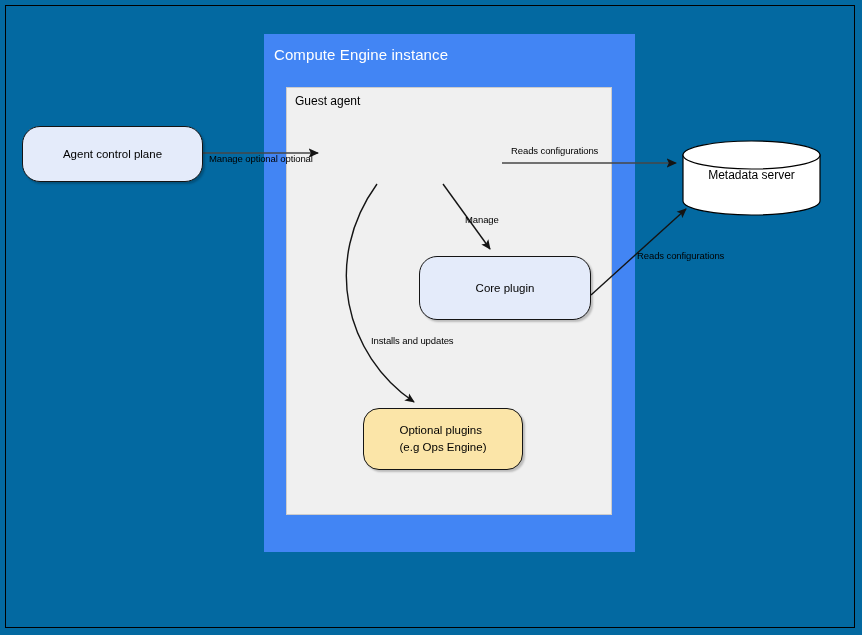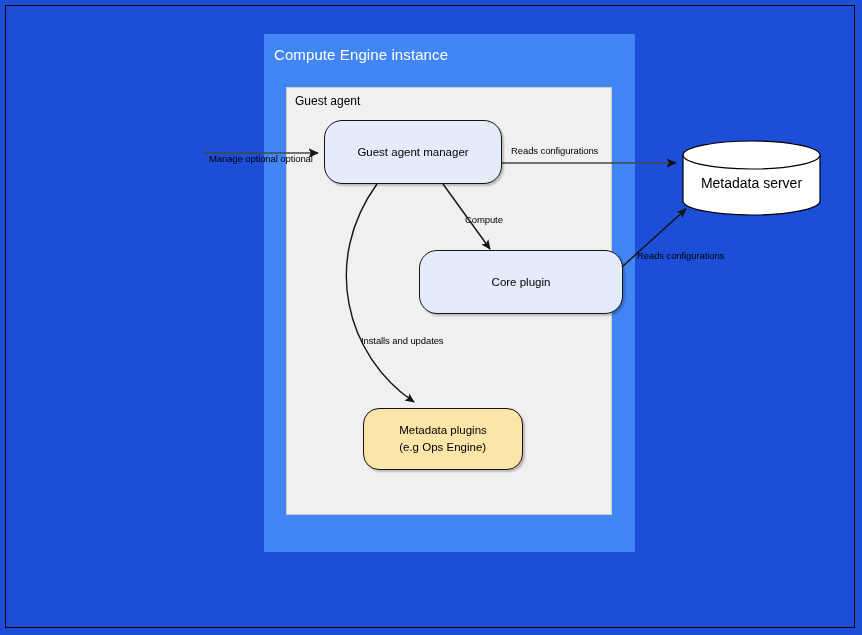--- a/index.html
+++ b/index.html
@@ -7,21 +7,21 @@
     padding: 0;
     background: #ffffff;
   }
   body {
     font-family: "Liberation Sans", sans-serif;
   }
   #canvas {
     position: relative;
     width: 862px;
     height: 635px;
-    background: #1d4ed8;
+    background: #0369a1;
     overflow: hidden;
   }
   #page-border {
     position: absolute;
     left: 5px;
     top: 5px;
     width: 850px;
     height: 623px;
     border: 1px solid #000000;
     box-sizing: border-box;
@@ -90,21 +90,21 @@
   .node.blue  { background: #E4EBFA; }
   .node.cream { background: #FBE5A8; }
 
   #node-agent-control-plane {
     left: 22px; top: 126px; width: 181px; height: 56px;
   }
   #node-guest-agent-manager {
     left: 324px; top: 120px; width: 178px; height: 64px;
   }
   #node-core-plugin {
-    left: 419px; top: 250px; width: 204px; height: 64px;
+    left: 419px; top: 256px; width: 172px; height: 64px;
   }
   #node-optional-plugins {
     left: 363px; top: 408px; width: 160px; height: 62px;
     border-radius: 16px;
   }
   #node-optional-plugins .lines {
     display: block;
     text-align: left;
   }
 
@@ -112,44 +112,44 @@
   #node-metadata-server {
     position: absolute;
     left: 683px;
     top: 141px;
     width: 137px;
     height: 74px;
   }
   #node-metadata-server .cyl-label {
     position: absolute;
     left: 0;
-    top: 12px;
+    top: 4px;
     width: 137px;
     height: 59px;
     display: flex;
     align-items: center;
     justify-content: center;
-    font-size: 14px;
+    font-size: 12px;
     color: #000000;
     z-index: 2;
   }
 
   
   .edge-label {
     position: absolute;
     font-size: 9.5px;
     color: #000000;
     white-space: nowrap;
     letter-spacing: -0.1px;
   }
   #label-manage-optional-plugins { left: 209px; top: 153px; }
   #label-reads-config-1          { left: 511px; top: 145px; }
   #label-reads-config-2          { left: 637px; top: 250px; }
   #label-manages                 { left: 465px; top: 214px; }
-  #label-installs-and-updates    { left: 361px; top: 335px; }
+  #label-installs-and-updates    { left: 371px; top: 335px; }
 </style>
 </head>
 <body>
 
 <div id="canvas">
 
   <div id="page-border"></div>
 
   <div class="vm-container"></div>
   <div class="vm-title">Compute Engine instance</div>
@@ -173,43 +173,43 @@
     <path d="M 377 184 C 322 260, 345 355, 414 402" fill="none" stroke="#141414" stroke-width="1.4" marker-end="url(#arrowFilled)"></path>
 
     <path d="M 591 295 L 686 209" fill="none" stroke="#141414" stroke-width="1.4" marker-end="url(#arrowFilled)"></path>
 
     <g>
       <path d="M 683 155 L 683 201 A 68.5 14 0 0 0 820 201 L 820 155 Z" fill="#FFFFFF" stroke="#000000" stroke-width="1.2"></path>
       <ellipse cx="751.5" cy="155" rx="68.5" ry="14" fill="#FFFFFF" stroke="#000000" stroke-width="1.2"></ellipse>
     </g>
   </svg>
 
-
-  <div id="node-guest-agent-manager" class="node blue">
-    <span>Guest agent manager</span>
-  </div>
+  <div id="node-agent-control-plane" class="node blue">
+    <span>Agent control plane</span>
+  </div>
+
 
   <div id="node-core-plugin" class="node blue">
     <span>Core plugin</span>
   </div>
 
   <div id="node-optional-plugins" class="node cream">
     <span class="lines">
-      <span>Metadata plugins</span><br>
+      <span>Optional plugins</span><br>
       <span>(e.g  Ops Engine)</span>
     </span>
   </div>
 
   <div id="node-metadata-server">
     <span class="cyl-label">Metadata server</span>
   </div>
 
   <div class="edge-label" id="label-manage-optional-plugins">Manage optional optional</div>
 
   <div class="edge-label" id="label-reads-config-1">Reads configurations</div>
 
-  <div class="edge-label" id="label-manages">Compute</div>
+  <div class="edge-label" id="label-manages">Manage</div>
 
   <div class="edge-label" id="label-installs-and-updates">Installs and updates</div>
 
   <div class="edge-label" id="label-reads-config-2">Reads configurations</div>
 
 </div>
 
 </body></html>

